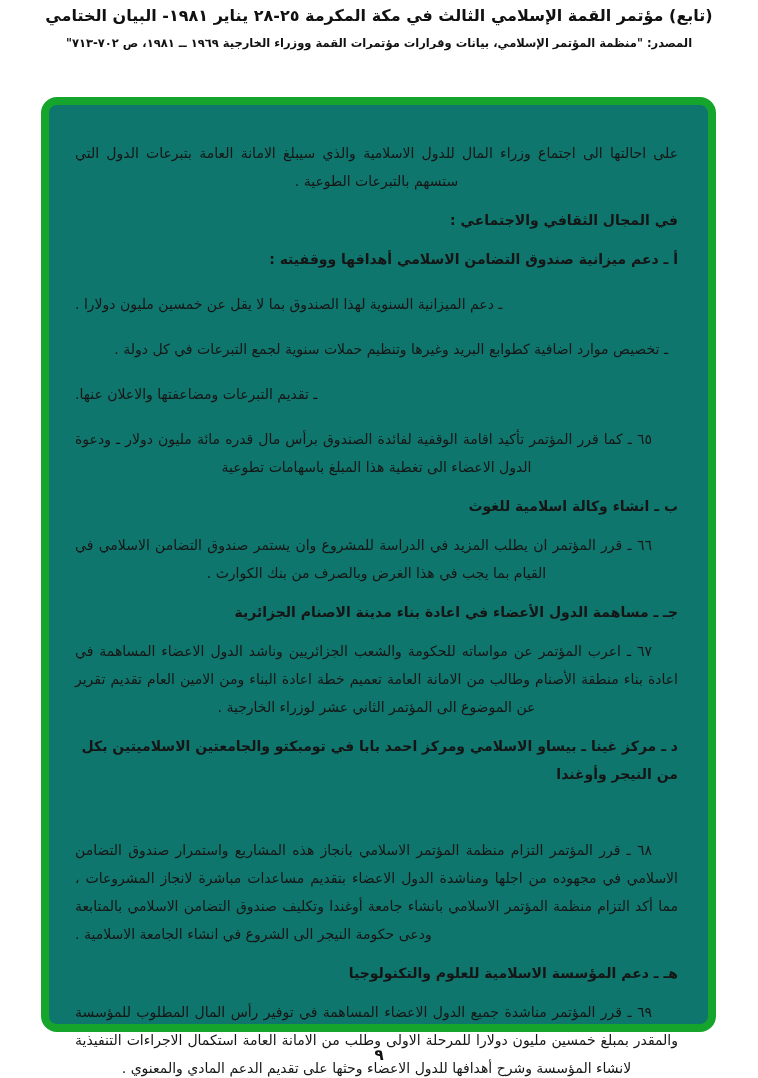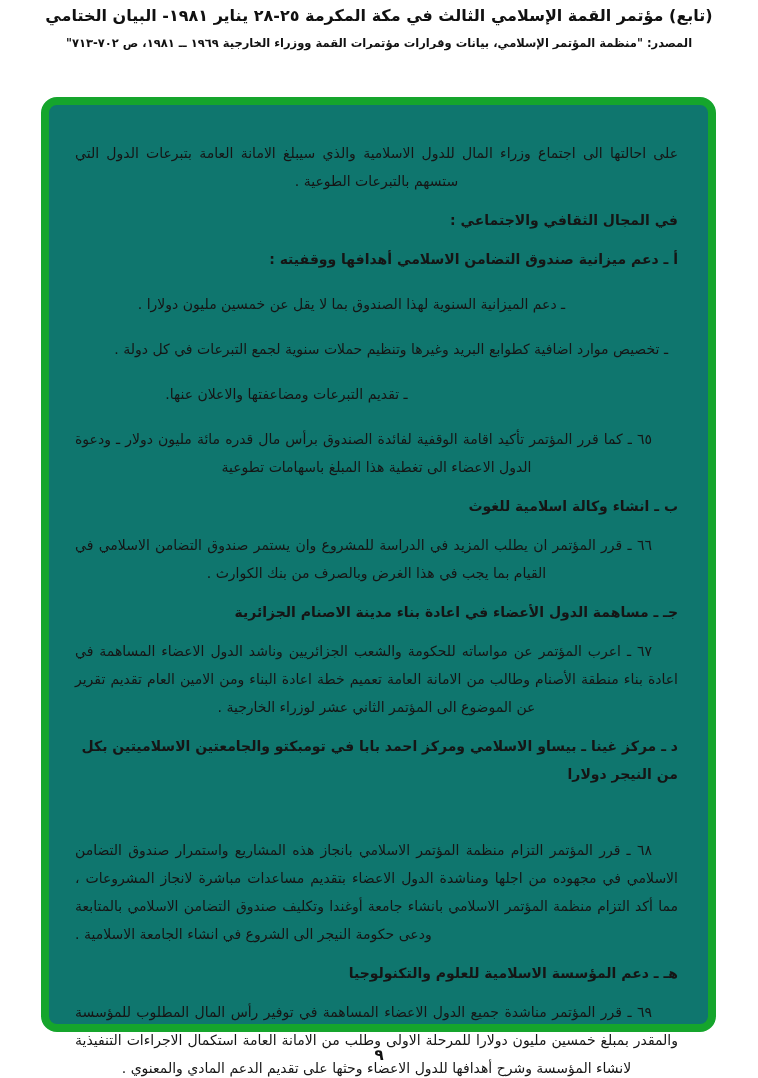--- a/index.html
+++ b/index.html
@@ -15,21 +15,21 @@
     box-sizing:border-box;border:8px solid #15a52c;border-radius:16px;
     padding:26px 30px 10px 26px;background:#0f766e;
   }
   .content{direction:rtl;font-size:14px;line-height:28px;text-align:right;}
   .para{margin:8px 0;text-align:justify;text-align-last:right;text-indent:26px;}
   .para.first{text-indent:0;}
   .para.last-center{text-align-last:center;}
   .para.last-left{text-align-last:left;margin-top:48px;}
   .single{margin:8px 0;text-align:right;text-indent:26px;}
   .heading{margin:11px 0;font-weight:bold;text-align:right;}
-  .dash{margin:17px 0;text-align:center;}
+  .dash{margin:17px 0;text-align:left;}
   .dash.d1{padding-right:50px;}
   .dash.d2{padding-right:180px;}
   .dash.d3{padding-right:10px;text-align:justify;text-align-last:right;}
   .page-number{
     position:absolute;bottom:14px;left:0;right:0;text-align:center;
     font-size:15px;font-weight:bold;color:#111;
   }
 </style>
 </head>
 <body>
@@ -60,21 +60,21 @@
       <p class="para last-center">٦٥ ـ كما قرر المؤتمر تأكيد اقامة الوقفية لفائدة الصندوق برأس مال قدره مائة مليون دولار ـ ودعوة الدول الاعضاء الى تغطية هذا المبلغ باسهامات تطوعية</p>
 
       <p class="heading">ب ـ انشاء وكالة اسلامية للغوث</p>
 
       <p class="para last-center">٦٦ ـ قرر المؤتمر ان يطلب المزيد في الدراسة للمشروع وان يستمر صندوق التضامن الاسلامي في القيام بما يجب في هذا الغرض وبالصرف من بنك الكوارث .</p>
 
       <p class="heading">جـ ـ مساهمة الدول الأعضاء في اعادة بناء مدينة الاصنام الجزائرية</p>
 
       <p class="para last-center">٦٧ ـ اعرب المؤتمر عن مواساته للحكومة والشعب الجزائريين وناشد الدول الاعضاء المساهمة في اعادة بناء منطقة الأصنام وطالب من الامانة العامة تعميم خطة اعادة البناء ومن الامين العام تقديم تقرير عن الموضوع الى المؤتمر الثاني عشر لوزراء الخارجية .</p>
 
-      <p class="heading">د ـ مركز غينا ـ بيساو الاسلامي ومركز احمد بابا في تومبكتو والجامعتين الاسلاميتين بكل من النيجر دولارا</p>
+      <p class="heading">د ـ مركز غينا ـ بيساو الاسلامي ومركز احمد بابا في تومبكتو والجامعتين الاسلاميتين بكل من النيجر وأوغندا</p>
 
       <p class="para last-left">٦٨ ـ قرر المؤتمر التزام منظمة المؤتمر الاسلامي بانجاز هذه المشاريع واستمرار صندوق التضامن الاسلامي في مجهوده من اجلها ومناشدة الدول الاعضاء بتقديم مساعدات مباشرة لانجاز المشروعات ، مما أكد التزام منظمة المؤتمر الاسلامي بانشاء جامعة أوغندا وتكليف صندوق التضامن الاسلامي بالمتابعة ودعى حكومة النيجر الى الشروع في انشاء الجامعة الاسلامية .</p>
 
       <p class="heading">هـ ـ دعم المؤسسة الاسلامية للعلوم والتكنولوجيا</p>
 
       <p class="para last-center">٦٩ ـ قرر المؤتمر مناشدة جميع الدول الاعضاء المساهمة في توفير رأس المال المطلوب للمؤسسة والمقدر بمبلغ خمسين مليون دولارا للمرحلة الاولى وطلب من الامانة العامة استكمال الاجراءات التنفيذية لانشاء المؤسسة وشرح أهدافها للدول الاعضاء وحثها على تقديم الدعم المادي والمعنوي .</p>
 
     </div>
   </div>
 

